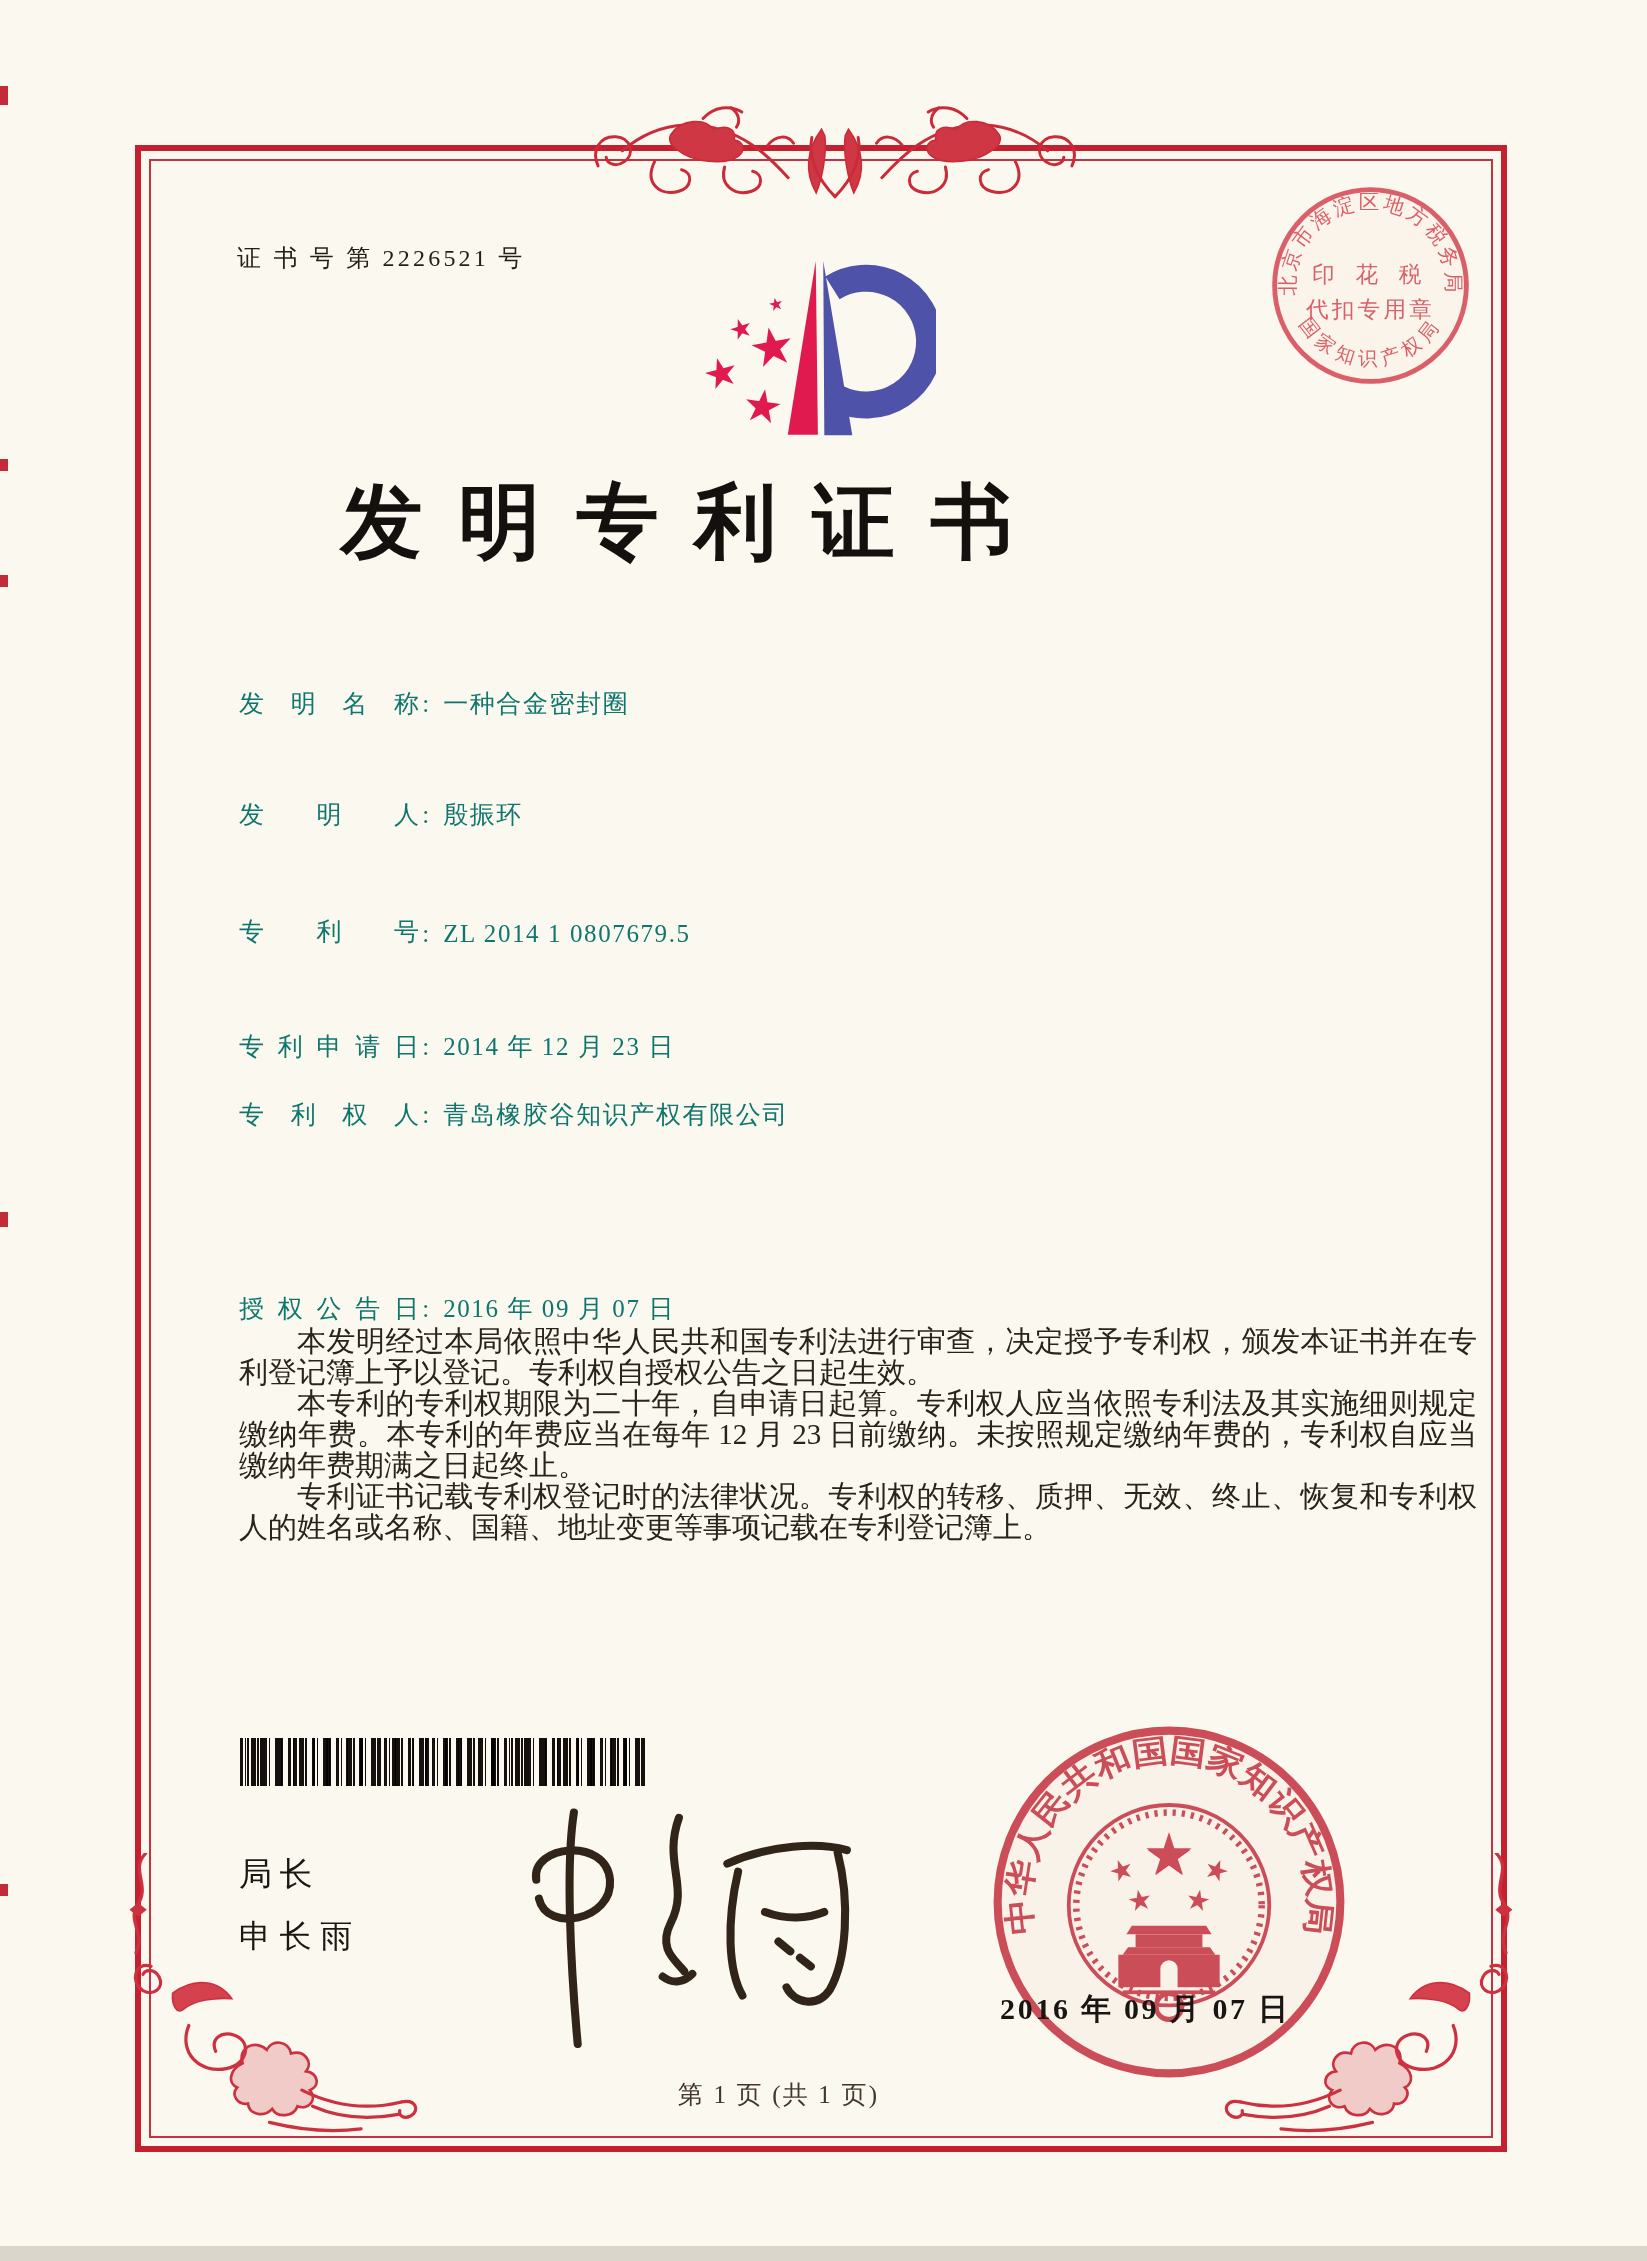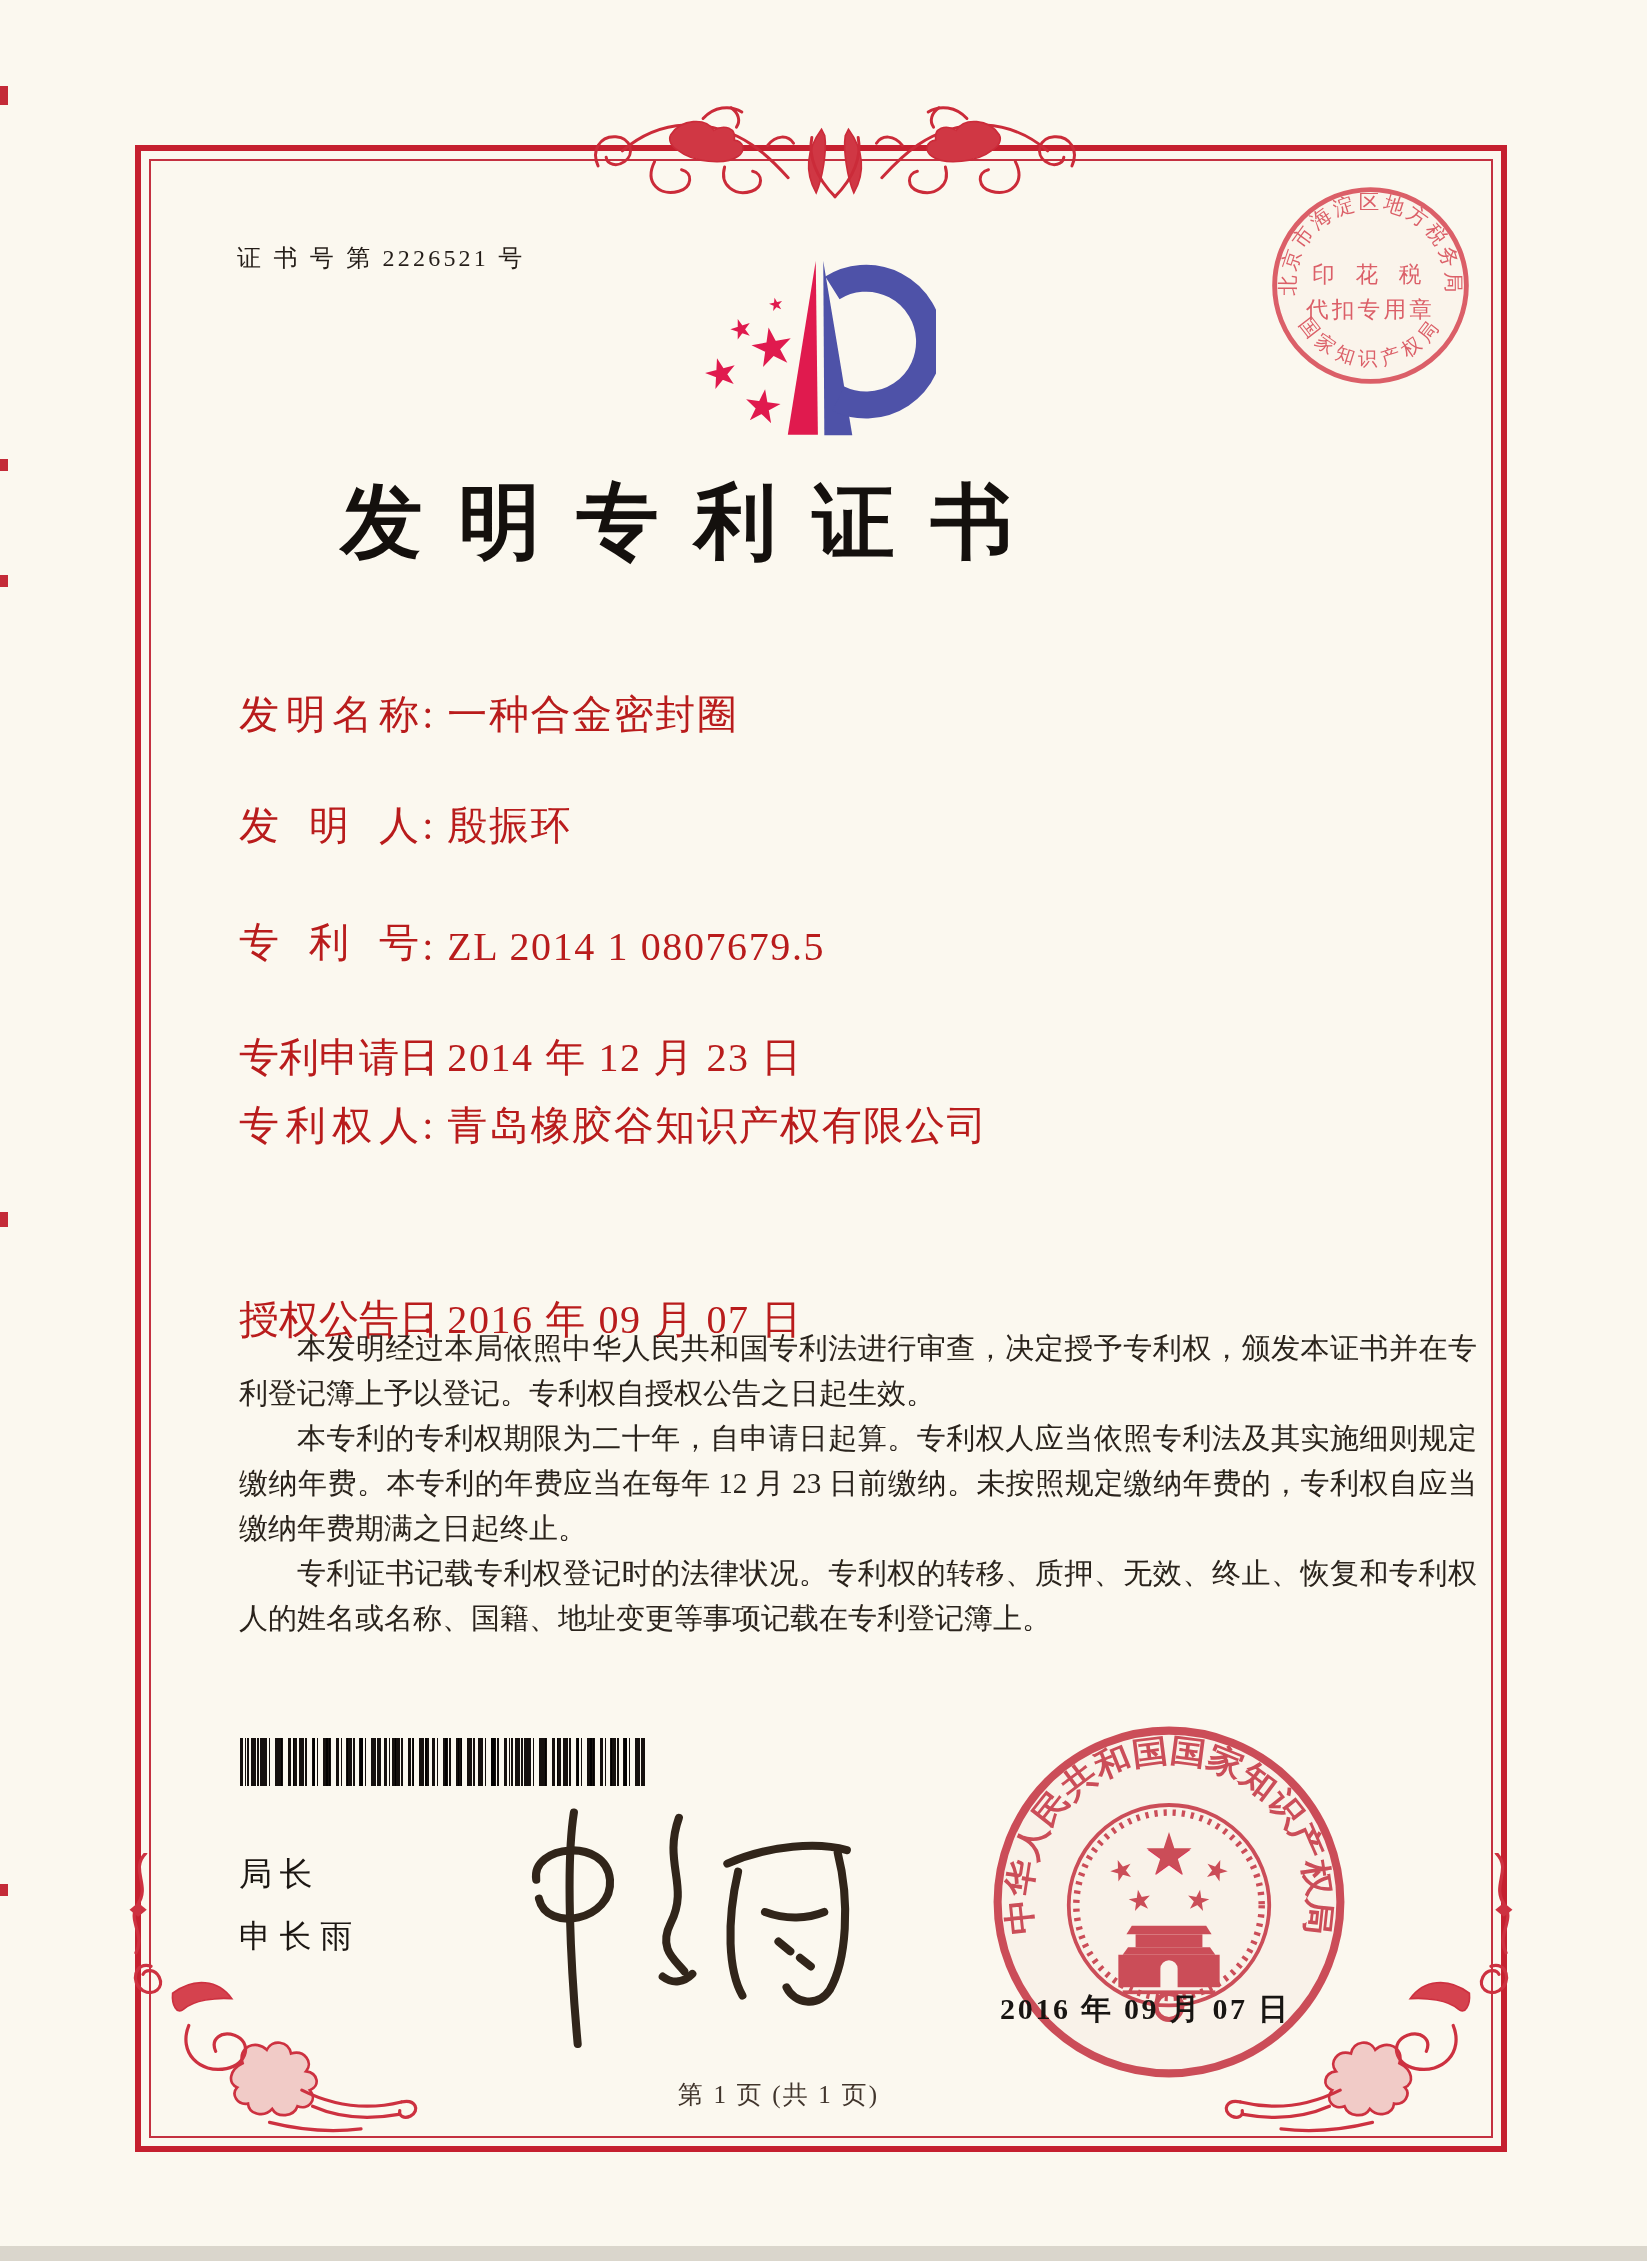--- a/index.html
+++ b/index.html
@@ -16,29 +16,29 @@
   #scan-bottom{left:0;top:2246px;width:1647px;height:15px;background:#DAD6CC;}
 
   
   #cert-no{left:237px;top:242px;font-size:24px;letter-spacing:3.2px;color:#241d18;}
 
   
   #title-wrap{left:0;top:468px;width:1353px;text-align:center;}
   #title-wrap span{font-size:82px;font-weight:bold;letter-spacing:36px;margin-right:-36px;color:#14100d;}
 
   
-  .frow{left:239px;font-size:40px;white-space:nowrap;color:#b91c1c;}
+  .frow{left:239px;font-size:25px;white-space:nowrap;color:#0f766e;}
   .flabel{display:inline-block;width:180px;text-align:justify;text-align-last:justify;vertical-align:bottom;}
   .fcolon{margin-left:3.2px;}
   .fvalue{margin-left:14px;letter-spacing:1.6px;}
   #frow-0{top:687px;} #frow-1{top:798px;} #frow-2{top:915px;}
   #frow-3{top:1030px;} #frow-4{top:1098px;} #frow-5{top:1260px;margin-top:32px;}
 
   
-  #body-text{left:239px;top:1326px;width:1238px;font-size:29px;line-height:45px;
+  #body-text{left:239px;top:1326px;width:1238px;font-size:29px;line-height:31px;
              text-align:justify;color:#2a231c;}
   #body-text p{margin:0;text-indent:2em;}
 
   
   #barcode{left:240px;top:1738px;width:405px;height:48px;
     background:
       repeating-linear-gradient(90deg,#15100e 0 2.7px,transparent 2.7px 4.8px,#15100e 4.8px 6.5px,transparent 6.5px 10.8px,#15100e 10.8px 15.6px,transparent 15.6px 17px,#15100e 17px 19px,transparent 19px 24px),
       repeating-linear-gradient(90deg,transparent 0 7px,#15100e 7px 8.6px,transparent 8.6px 20px,#15100e 20px 24px,transparent 24px 33px);
     background-blend-mode:multiply;}
 

